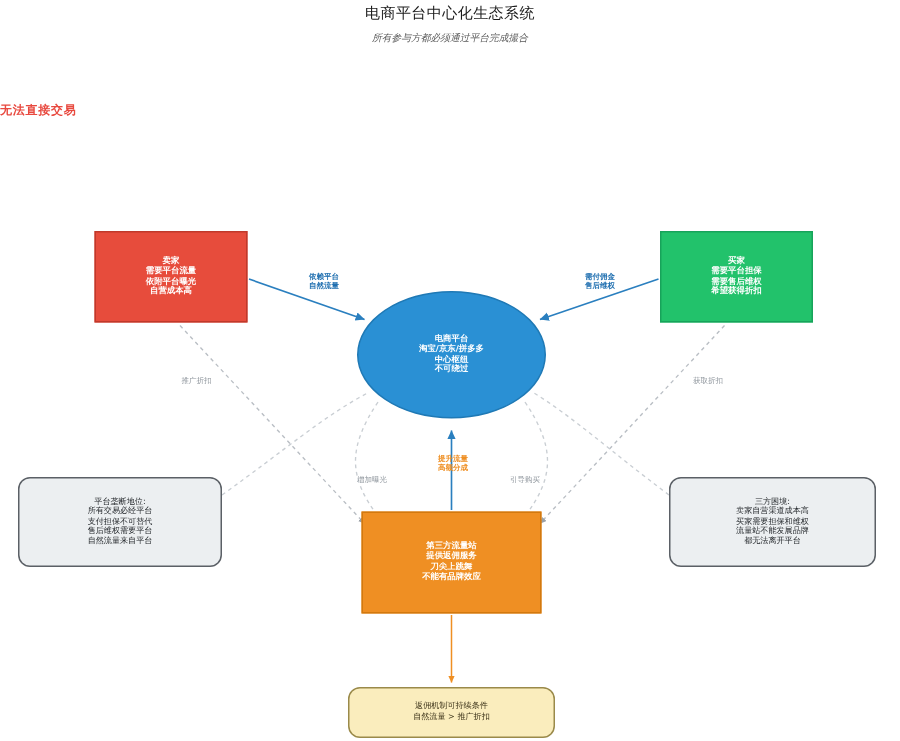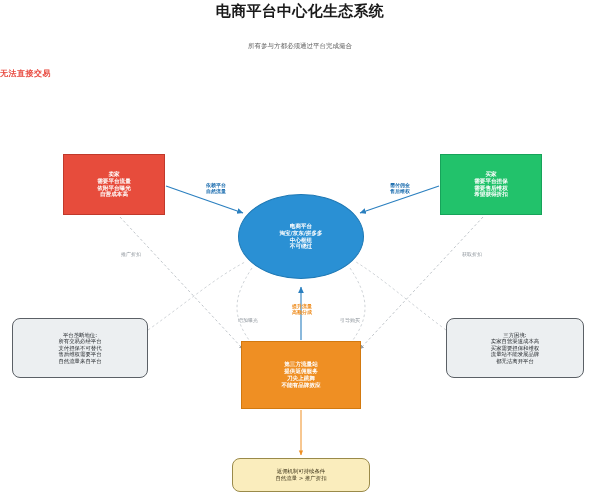--- a/index.html
+++ b/index.html
@@ -41,28 +41,29 @@
 
   
   #title-block {
     position: absolute;
     left: 0;
     top: 2px;
     width: 600px;
     text-align: center;
   }
   #doc-title {
-    font-size: 15px;
-    font-weight: bold;
+    font-size: 10px;
+    font-weight: normal;
     color: #1a1a1a;
     letter-spacing: .3px;
   }
   #doc-subtitle {
-    margin-top: 21px;
+    margin-top: 5px;
     font-size: 6.5px;
+    font-style: italic;
     color: #5a5a5a;
   }
 
   
   #warning-label {
     position: absolute;
     left: 0;
     top: 68px;
     width: 600px;
     text-align: left;

